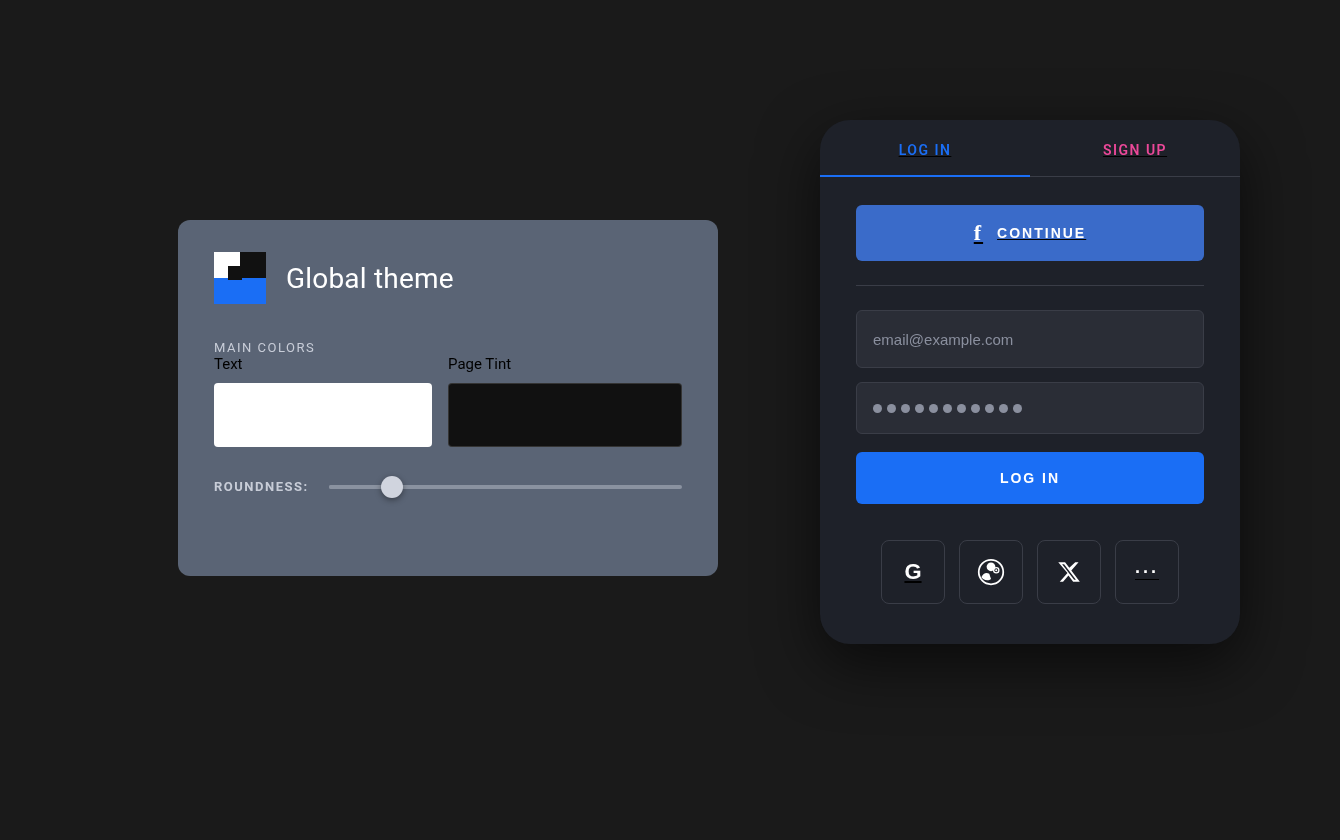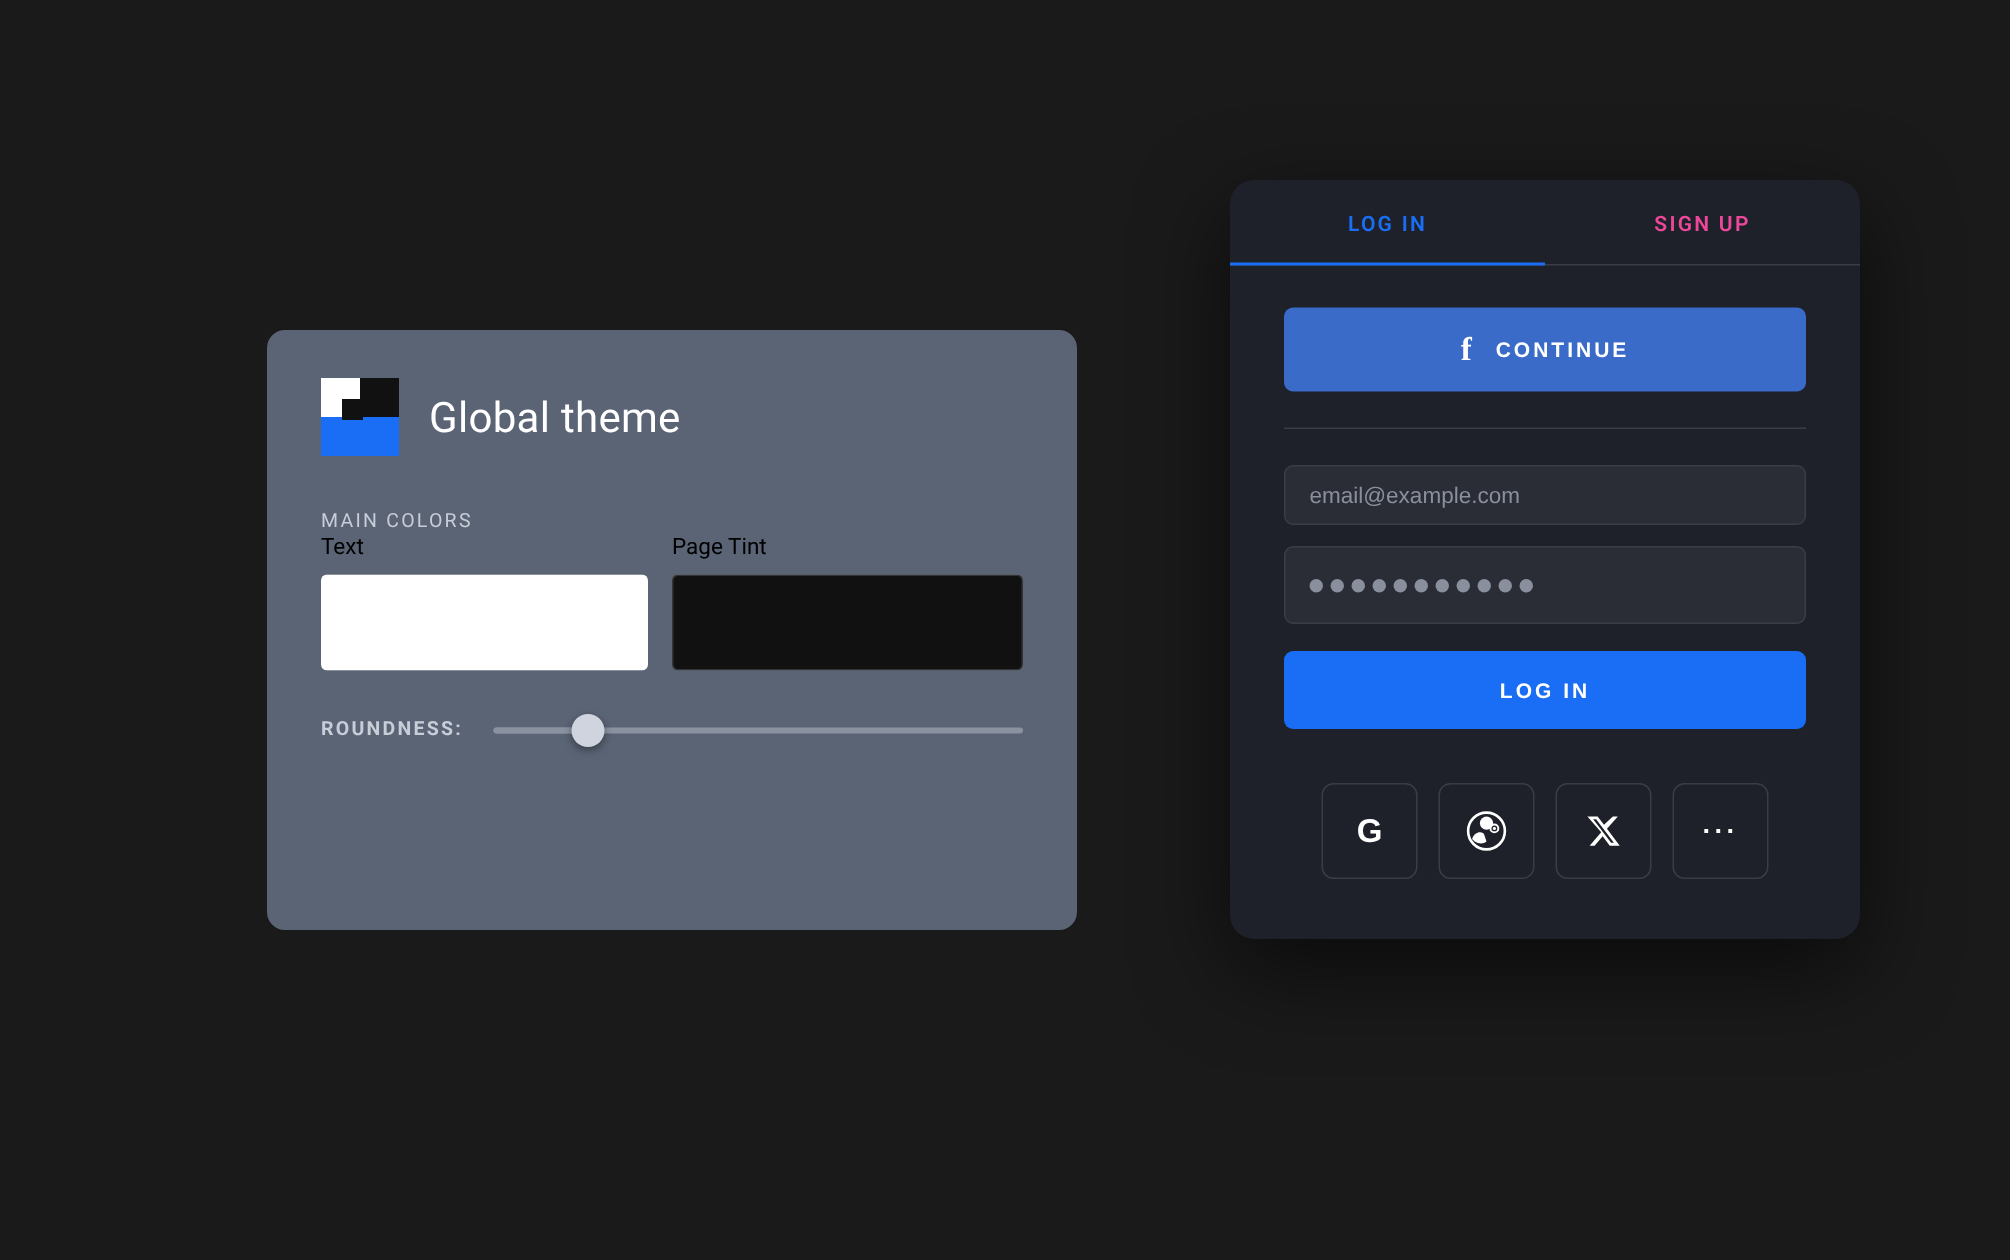--- a/index.html
+++ b/index.html
@@ -12,21 +12,21 @@
       overflow: hidden;
       position: relative;
     }
 
     
     .theme-card {
       position: absolute;
       left: 178px;
       top: 220px;
       width: 540px;
-      height: 400px;
+      height: 356px;
       background: #5a6475;
       border-radius: 12px;
       padding: 32px 36px;
       z-index: 1;
     }
 
     .theme-card-header {
       display: flex;
       align-items: center;
       gap: 20px;
@@ -167,24 +167,25 @@
       box-shadow: 0 2px 6px rgba(0,0,0,0.4);
     }
 
     
     .login-card {
       position: absolute;
       right: 100px;
       top: 120px;
       width: 420px;
       background: #1e2129;
-      border-radius: 16px;
+      border-radius: 30px;
       padding: 0 0 40px 0;
       z-index: 2;
       box-shadow: 0 20px 60px rgba(0,0,0,0.6);
+      text-decoration: underline;
     }
 
     .login-tabs {
       display: flex;
       border-bottom: 1px solid #3a3d47;
       margin-bottom: 28px;
     }
 
     .login-tab {
       flex: 1;
@@ -240,21 +241,21 @@
     }
 
     .divider {
       height: 1px;
       background: #3a3d47;
       margin-bottom: 24px;
     }
 
     .login-input {
       width: 100%;
-      height: 40px;
+      height: 58px;
       background: #2a2d36;
       border: 1px solid #3a3d47;
       border-radius: 6px;
       color: #8a8f9e;
       font-size: 15px;
       padding: 0 16px;
       margin-bottom: 14px;
       outline: none;
     }
 

